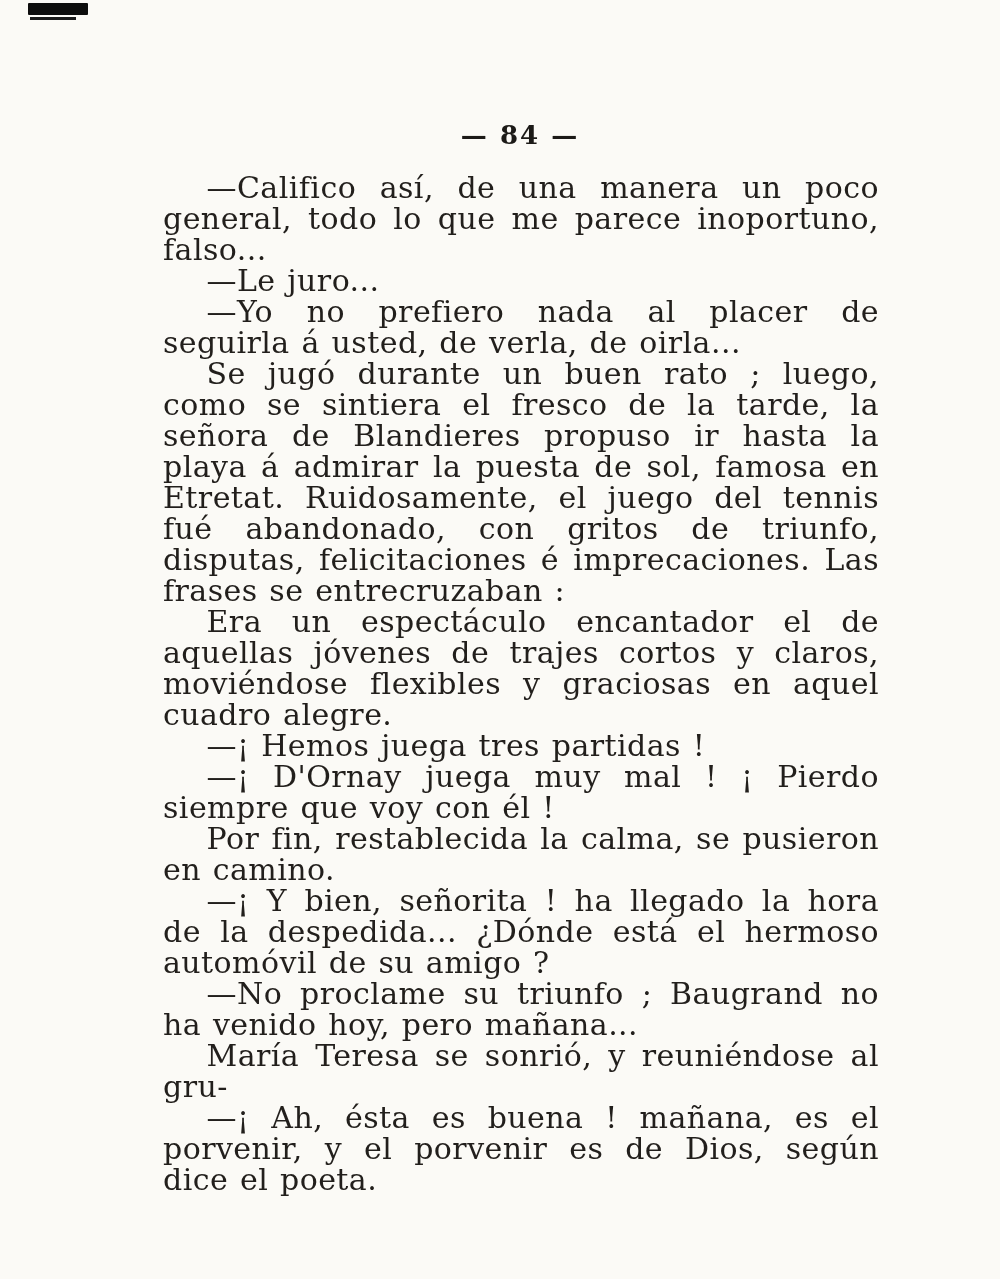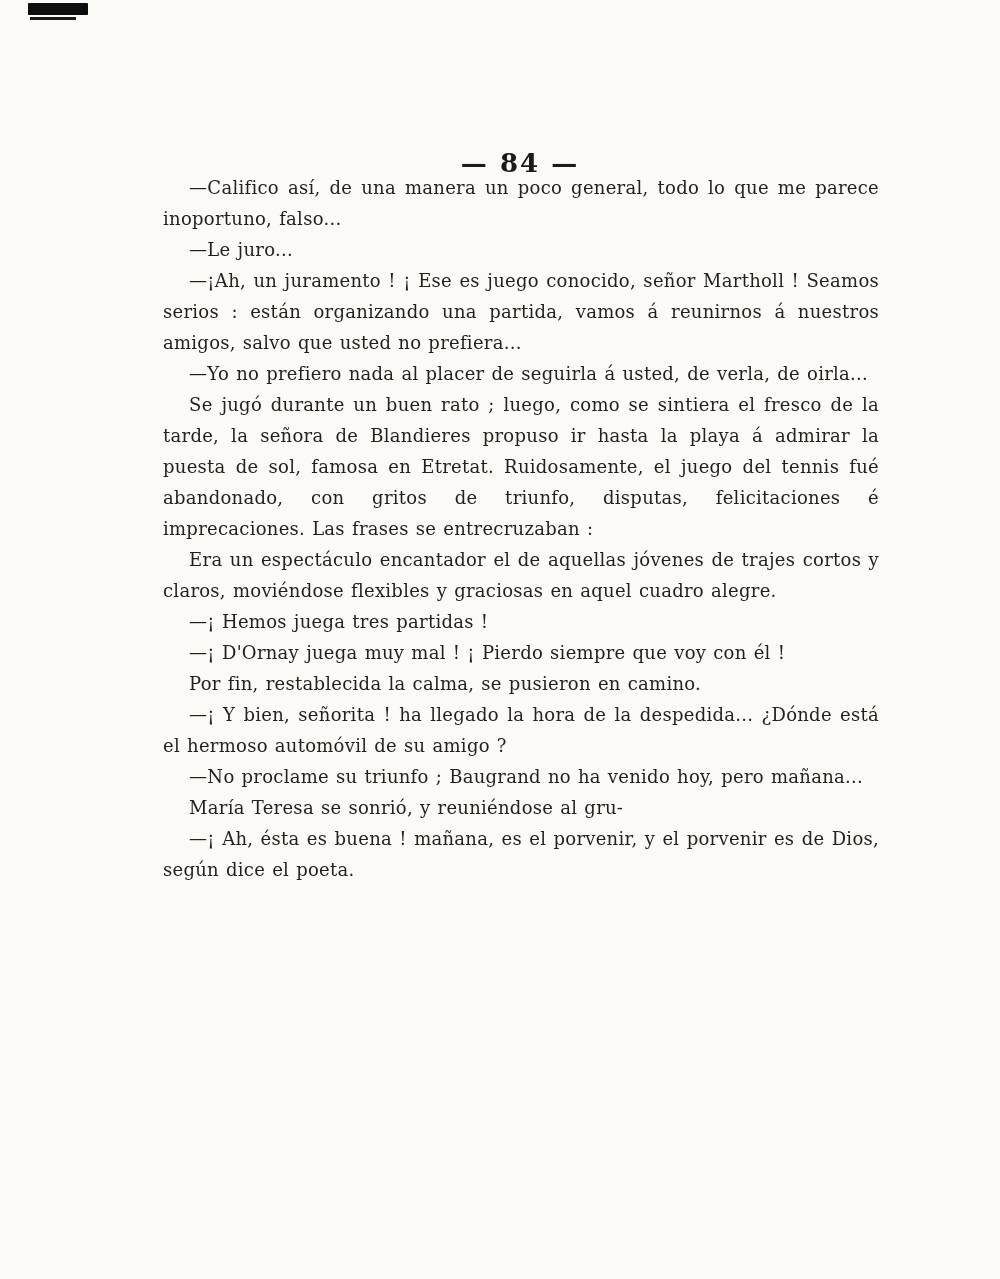--- a/index.html
+++ b/index.html
@@ -42,28 +42,27 @@
   .page-number {
     position: absolute;
     top: 120px;
     left: 162px;
     width: 716px;
     text-align: center;
     font-size: 26px;
     font-weight: bold;
     letter-spacing: 2px;
     color: #1c1a17;
-    margin-top: 28px;
   }
   .text-block {
     position: absolute;
     top: 172px;
     left: 163px;
     width: 716px;
-    font-size: 18px;
+    font-size: 30px;
     line-height: 31px;
     text-align: justify;
     letter-spacing: 0.015em;
     word-spacing: 0.06em;
     color: #221f1c;
   }
   .para {
     margin: 0;
     padding: 0;
     text-indent: 1.45em;
@@ -72,21 +71,20 @@
 </head>
 <body>
 
 <div class="page">
   <div class="scan-mark"></div>
   <div class="scan-mark-line"></div>
   <div class="page-number">— 84 —</div>
   <div class="text-block">
       <p class="para">—Califico así, de una manera un poco general, todo lo que me parece inoportuno, falso...</p>
       <p class="para">—Le juro...</p>
-      <p class="para">—¡Ah, un juramento ! ¡ Ese es juego conocido, señor Martholl ! Seamos serios : están organizando una partida, vamos á reunirnos á nuestros amigos, salvo que usted no prefiera...</p>
       <p class="para">—Yo no prefiero nada al placer de seguirla á usted, de verla, de oirla...</p>
       <p class="para">Se jugó durante un buen rato ; luego, como se sintiera el fresco de la tarde, la señora de Blandieres propuso ir hasta la playa á admirar la puesta de sol, famosa en Etretat. Ruidosamente, el juego del tennis fué abandonado, con gritos de triunfo, disputas, felicitaciones é imprecaciones. Las frases se entrecruzaban :</p>
       <p class="para">Era un espectáculo encantador el de aquellas jóvenes de trajes cortos y claros, moviéndose flexibles y graciosas en aquel cuadro alegre.</p>
       <p class="para">—¡ Hemos juega tres partidas !</p>
       <p class="para">—¡ D'Ornay juega muy mal ! ¡ Pierdo siempre que voy con él !</p>
       <p class="para">Por fin, restablecida la calma, se pusieron en camino.</p>
       <p class="para">—¡ Y bien, señorita ! ha llegado la hora de la despedida... ¿Dónde está el hermoso automóvil de su amigo ?</p>
       <p class="para">—No proclame su triunfo ; Baugrand no ha venido hoy, pero mañana...</p>
       <p class="para">María Teresa se sonrió, y reuniéndose al gru-</p>
       <p class="para">—¡ Ah, ésta es buena ! mañana, es el porvenir, y el porvenir es de Dios, según dice el poeta.</p>

